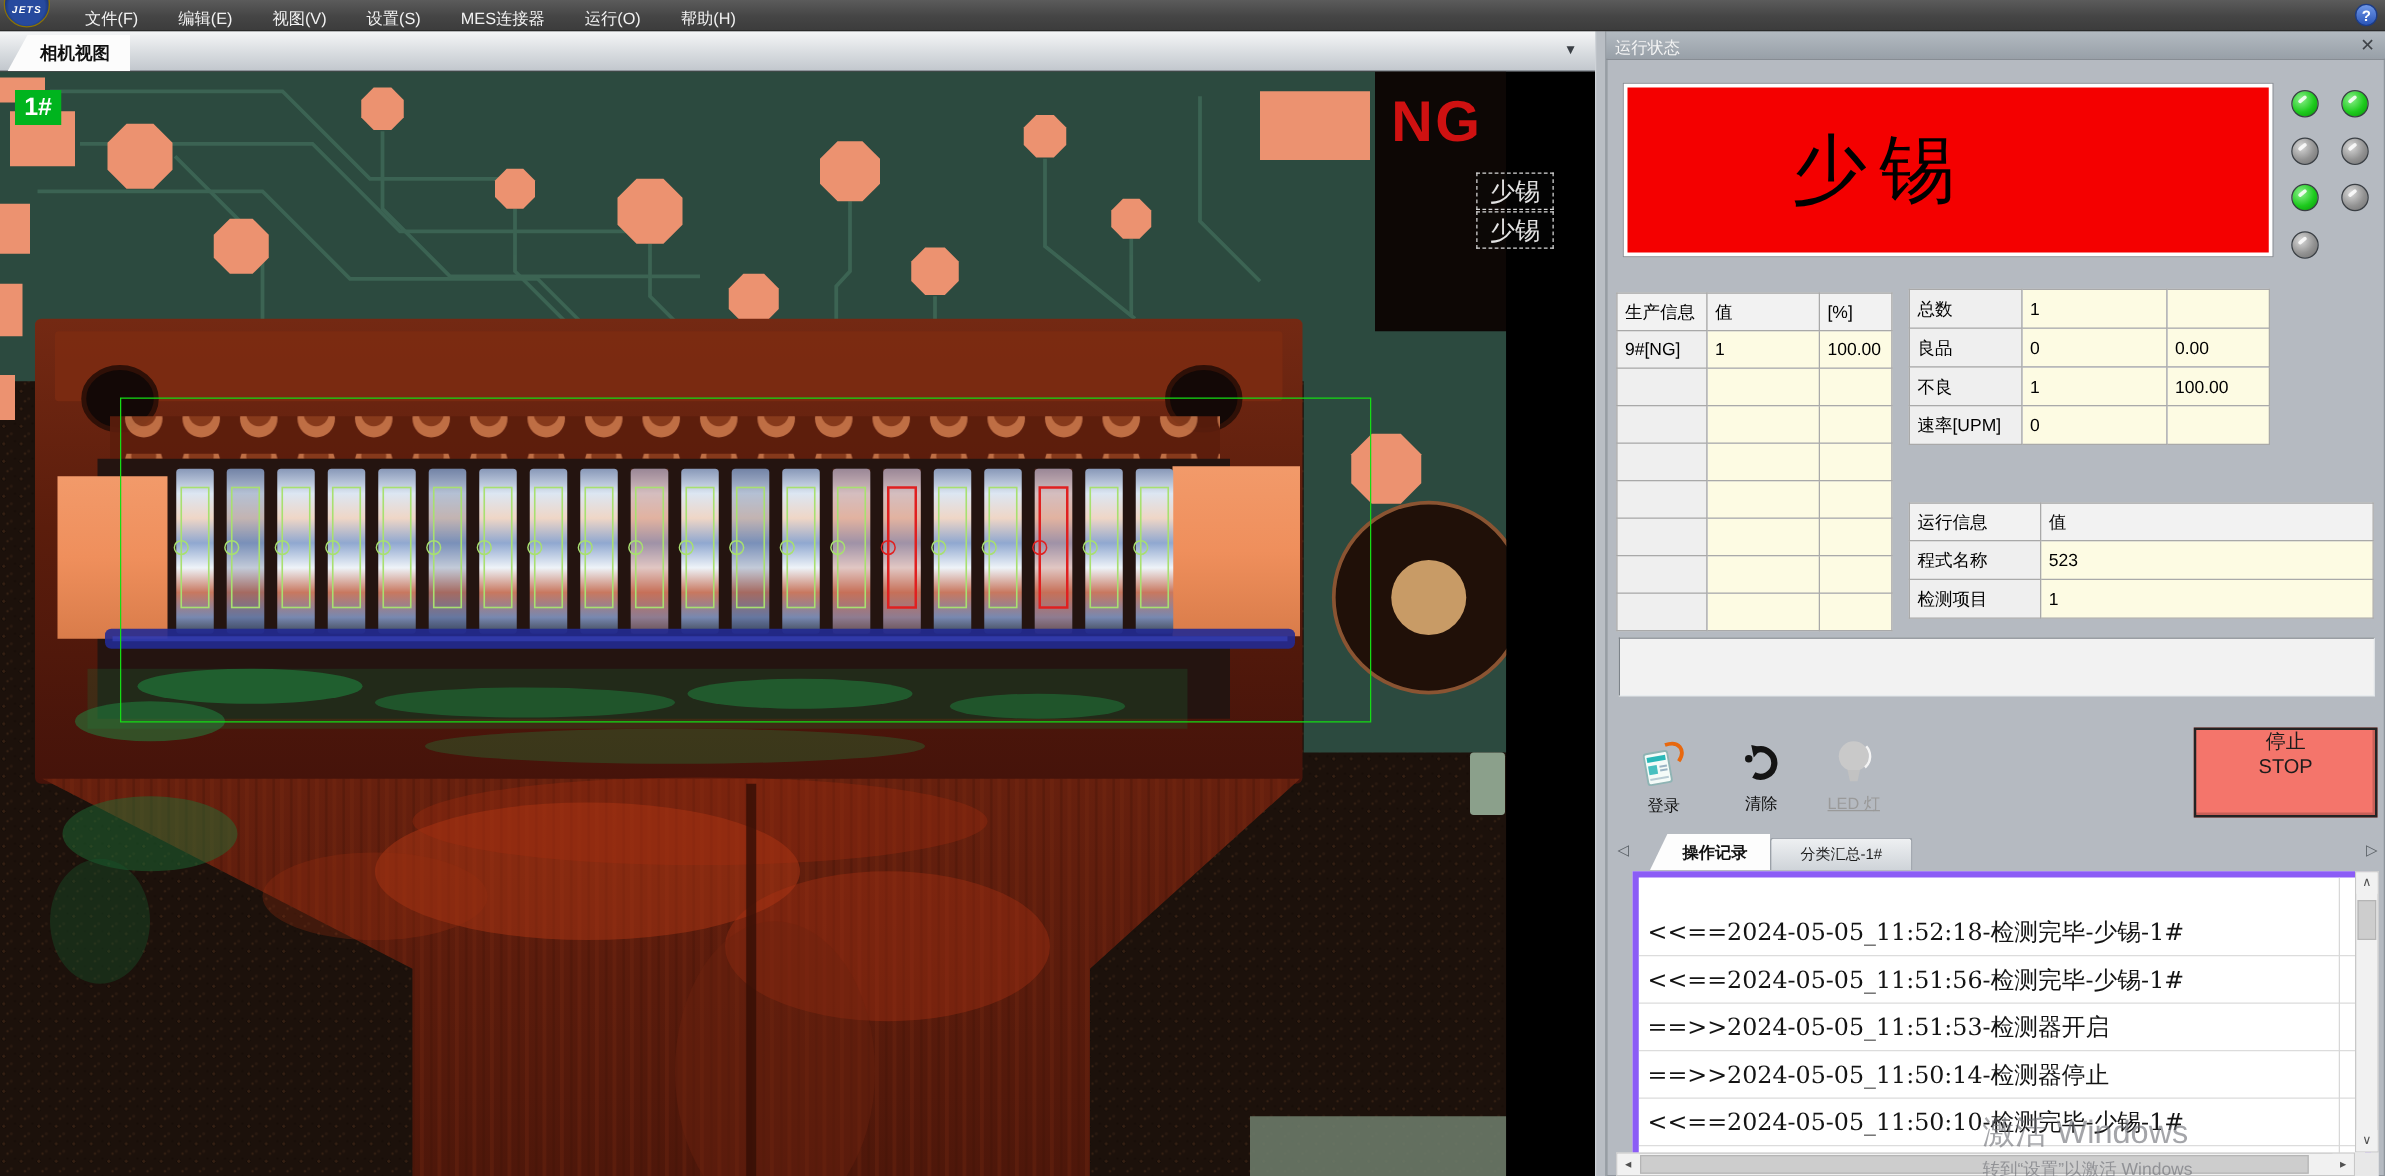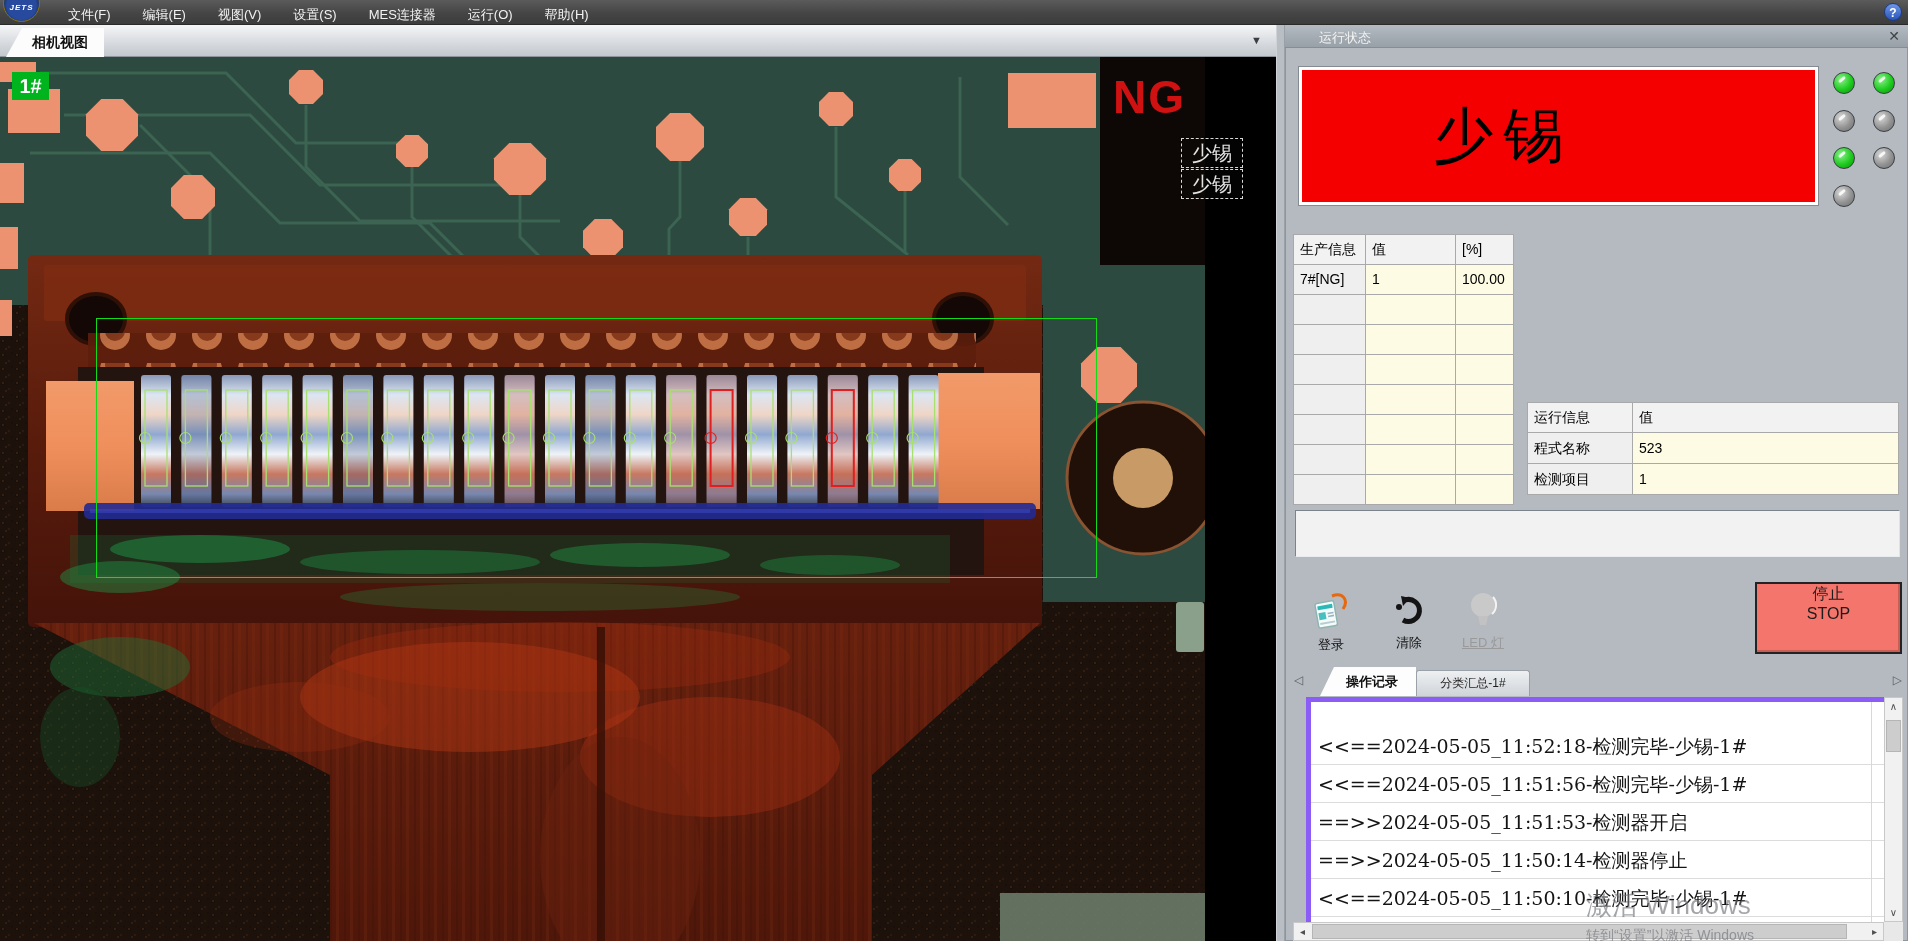--- a/index.html
+++ b/index.html
@@ -44,21 +44,21 @@
 
   
   #splitter { position:absolute; left:1276px; top:25px; width:9px; height:916px; background:#b9bec4;
     border-left:1px solid #cfd3d8; border-right:1px solid #9aa0a7; }
 
   
   #rightpanel { position:absolute; left:1285px; top:25px; width:623px; height:916px;
     background:#b5bac1; border:1px solid #8f959c; }
   #panel-titlebar { position:absolute; left:1285px; top:25px; width:623px; height:23px;
     background:linear-gradient(#b3bac1,#98a0a8); border-bottom:1px solid #878d94; z-index:5;}
-  #panel-title { position:absolute; left:7px; top:4px; color:#f4f4f4; font-size:13px;margin-left:27px; }
+  #panel-title { position:absolute; left:7px; top:4px; color:#f4f4f4; font-size:13px; }
   #panel-close { position:absolute; right:8px; top:3px; color:#3f4348; font-size:14px; cursor:default;}
 
   #banner-frame { position:absolute; left:1298px; top:66px; width:521px; height:140px;
     background:#fff; border:1px solid #858b92; padding:3px; }
   #defect-banner { width:100%; height:100%; background:#f40000; display:flex; align-items:center;
     justify-content:center; }
   #banner-text { font-family:"DejaVu Serif", serif; font-size:60px; color:#000; letter-spacing:10px;
     transform:translateX(-55px); }
 
   .led { position:absolute; width:22px; height:22px; border-radius:50%; border:1px solid #3a3f44; }
@@ -380,21 +380,21 @@
   <table class="tbl" id="production-table" style="left:1293px; top:234px;">
     <thead>
         <tr id="prod-head">
           <th style="width: 72px;">生产信息</th>
           <th style="width: 90px;">值</th>
           <th style="width: 58px;">[%]</th>
         </tr>
       </thead>
       <tbody id="prod-body">
         <tr>
-          <td class="c0" style="width: 72px;">7#[NG]</td>
+          <td class="c0" style="width: 72px;">9#[NG]</td>
           <td class="cx" style="width: 90px;">1</td>
           <td class="cx" style="width: 58px;">100.00</td>
         </tr>
         <tr>
           <td class="c0" style="width: 72px;">&nbsp;</td>
           <td class="cx" style="width: 90px;">&nbsp;</td>
           <td class="cx" style="width: 58px;">&nbsp;</td>
         </tr>
         <tr>
           <td class="c0" style="width: 72px;">&nbsp;</td>
@@ -422,20 +422,44 @@
           <td class="cx" style="width: 58px;">&nbsp;</td>
         </tr>
         <tr>
           <td class="c0" style="width: 72px;">&nbsp;</td>
           <td class="cx" style="width: 90px;">&nbsp;</td>
           <td class="cx" style="width: 58px;">&nbsp;</td>
         </tr>
       </tbody>
   </table>
 
+  <table class="tbl" id="counters-table" style="left:1527px; top:231px;">
+    <tbody id="cnt-body">
+        <tr>
+          <td class="c0" style="width: 90px;">总数</td>
+          <td class="cx" style="width: 116px;">1</td>
+          <td class="cx" style="width: 82px;">&nbsp;</td>
+        </tr>
+        <tr>
+          <td class="c0" style="width: 90px;">良品</td>
+          <td class="cx" style="width: 116px;">0</td>
+          <td class="cx" style="width: 82px;">0.00</td>
+        </tr>
+        <tr>
+          <td class="c0" style="width: 90px;">不良</td>
+          <td class="cx" style="width: 116px;">1</td>
+          <td class="cx" style="width: 82px;">100.00</td>
+        </tr>
+        <tr>
+          <td class="c0" style="width: 90px;">速率[UPM]</td>
+          <td class="cx" style="width: 116px;">0</td>
+          <td class="cx" style="width: 82px;">&nbsp;</td>
+        </tr>
+      </tbody>
+  </table>
 
   <table class="tbl" id="runinfo-table" style="left:1527px; top:402px;">
     <thead>
         <tr id="run-head">
           <th style="width: 105px;">运行信息</th>
           <th style="width: 266px;">值</th>
         </tr>
       </thead>
       <tbody id="run-body">
         <tr>

